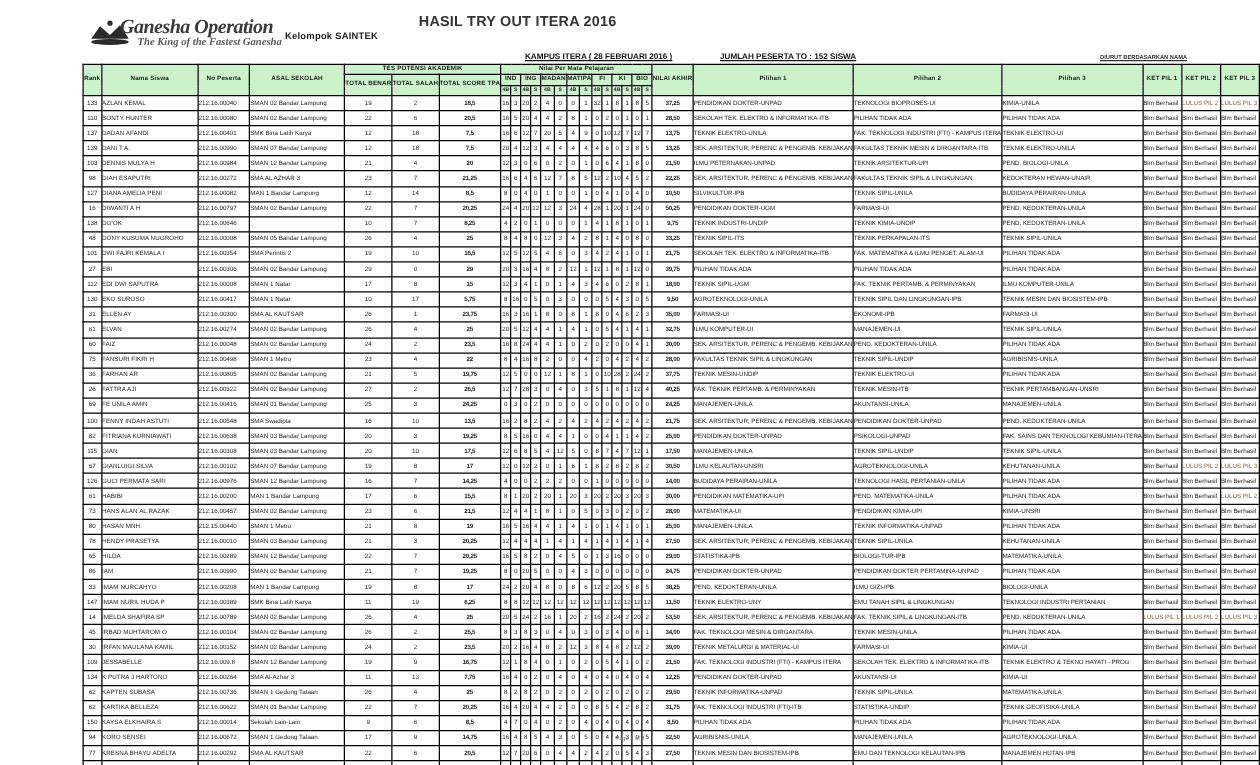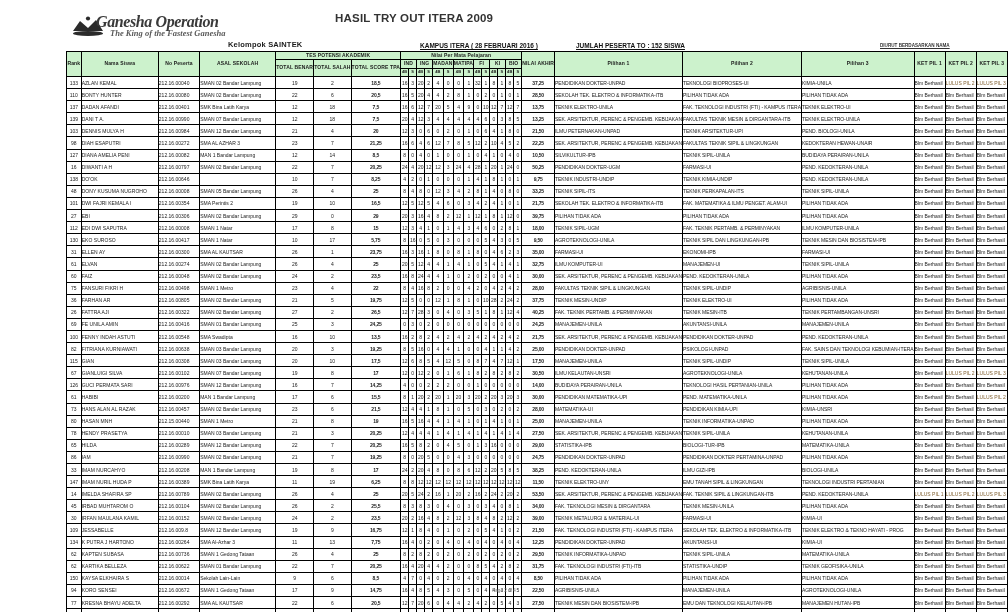--- a/index.html
+++ b/index.html
@@ -34,21 +34,21 @@
     font-family: "Liberation Serif", serif;
     font-size: 8.5px; font-style: italic; font-weight: bold;
     color: #5a5a5a; white-space: nowrap;
     position: absolute; left: 44px; top: 15px;
   }
   .logo-mark {
     position: absolute; left: 4px; top: 2px; width: 36px; height: 22px;
   }
 
   .kelompok {
-    position: absolute; left: 228px; top: 40px;
+    position: absolute; left: 228px; top: 24px;
     font-size: 7.5px; font-weight: bold; color: #1a1a1a;
     letter-spacing: 0.2px; white-space: nowrap;
   }
   .doc-title {
     position: absolute; left: 335px; top: 12px;
     font-size: 11.5px; font-weight: bold; color: #333;
     letter-spacing: 0.2px; white-space: nowrap;
   }
   .sub-kampus {
     position: absolute; left: 420px; top: 42px;
@@ -128,21 +128,21 @@
       <svg class="logo-mark" viewBox="0 0 36 22">
         <path d="M3 16 L10 6 L18 13 L26 5 L33 16 Z" fill="#2b2b2b"></path>
         <ellipse cx="18" cy="18.5" rx="15" ry="2.4" fill="#2b2b2b"></ellipse>
         <circle cx="18" cy="3.5" r="2.1" fill="#2b2b2b"></circle>
       </svg>
       <div class="logo-main">Ganesha Operation</div>
       <div class="logo-sub">The King of the Fastest Ganesha</div>
     </div>
 
     <div class="kelompok">Kelompok SAINTEK</div>
-    <div class="doc-title">HASIL TRY OUT ITERA 2009</div>
+    <div class="doc-title">HASIL TRY OUT ITERA 2016</div>
     <div class="sub-kampus">KAMPUS ITERA ( 28 FEBRUARI 2016 )</div>
     <div class="sub-jumlah">JUMLAH PESERTA TO :  152 SISWA</div>
     <div class="sub-urut">DIURUT BERDASARKAN NAMA</div>
   </div>
 
   <div class="tbl-wrap">
     <table class="grid">
       <colgroup>
         <col style="width:16px">
           <col style="width:96px">

